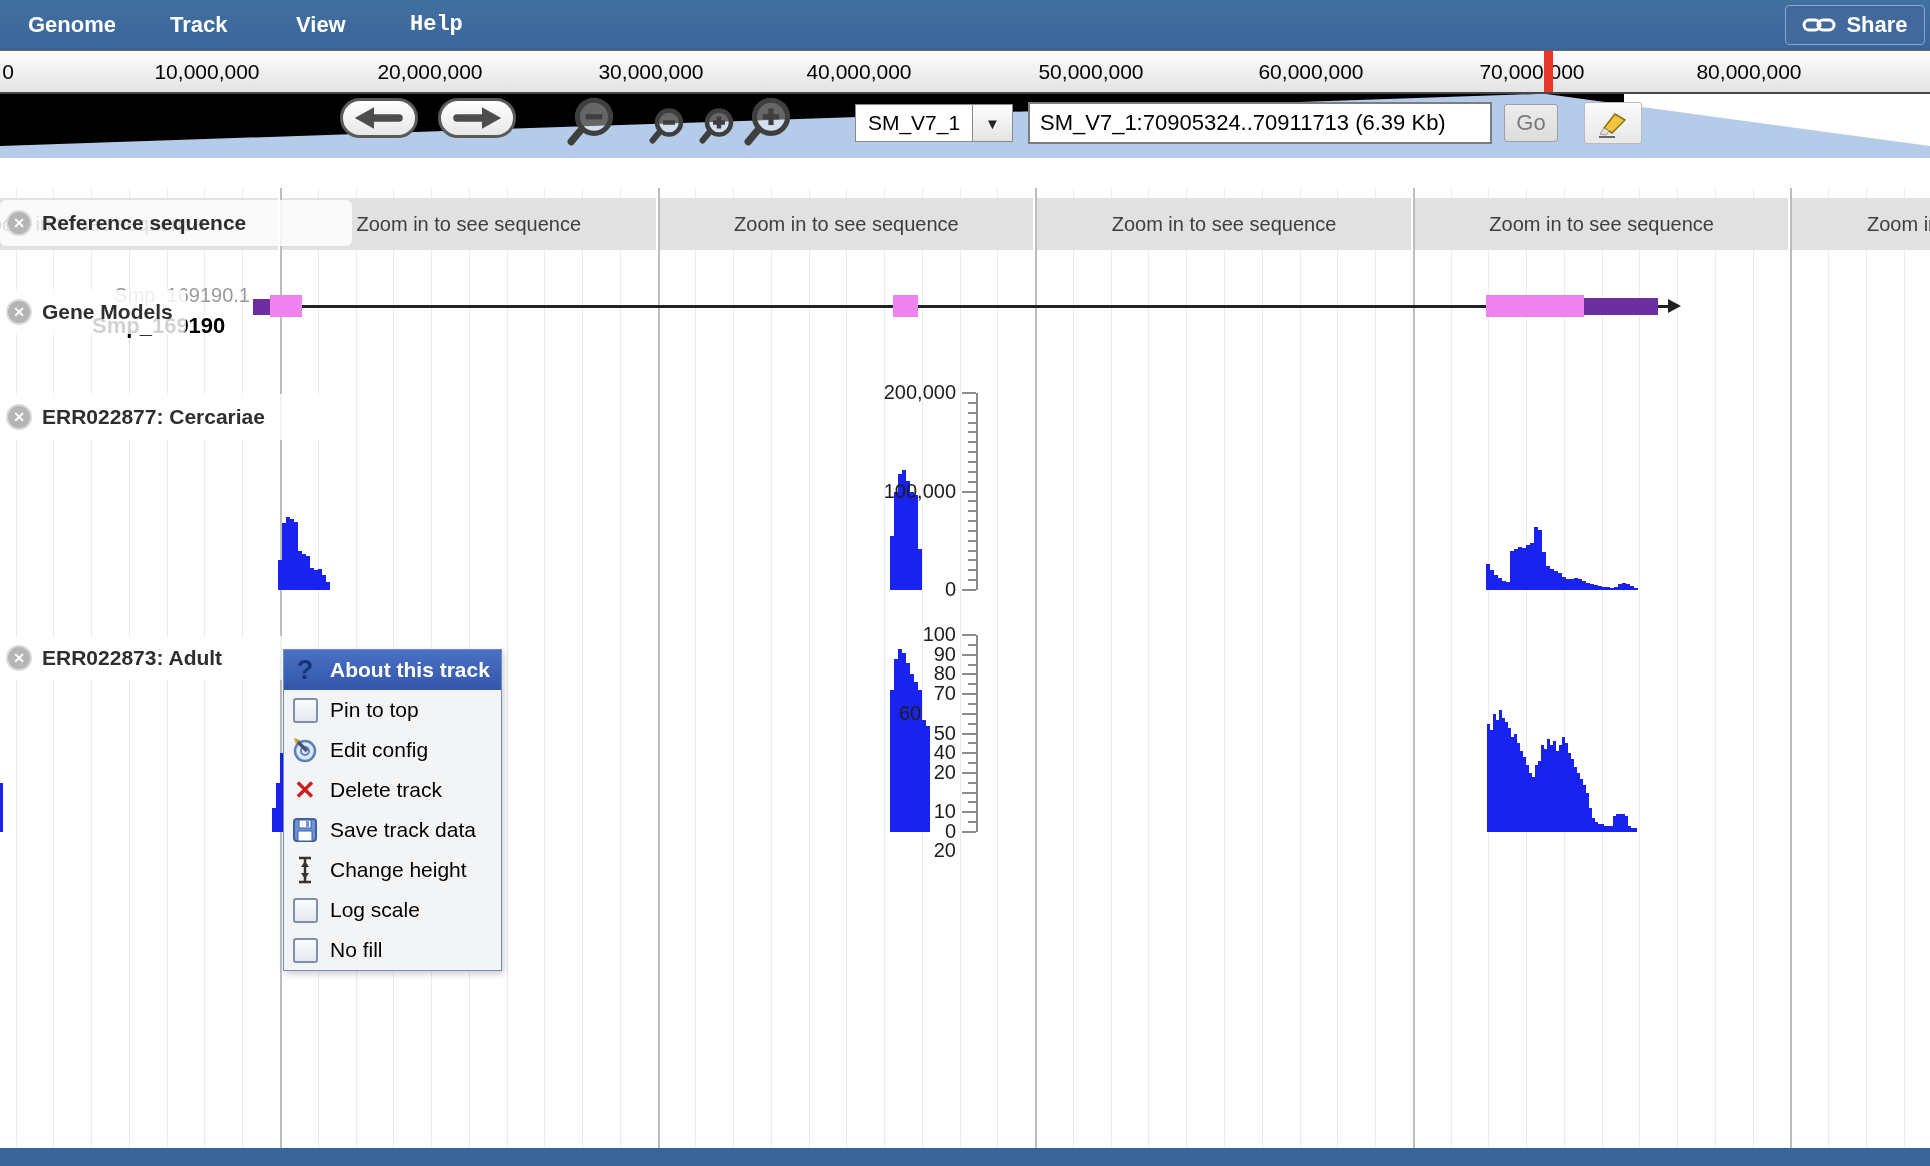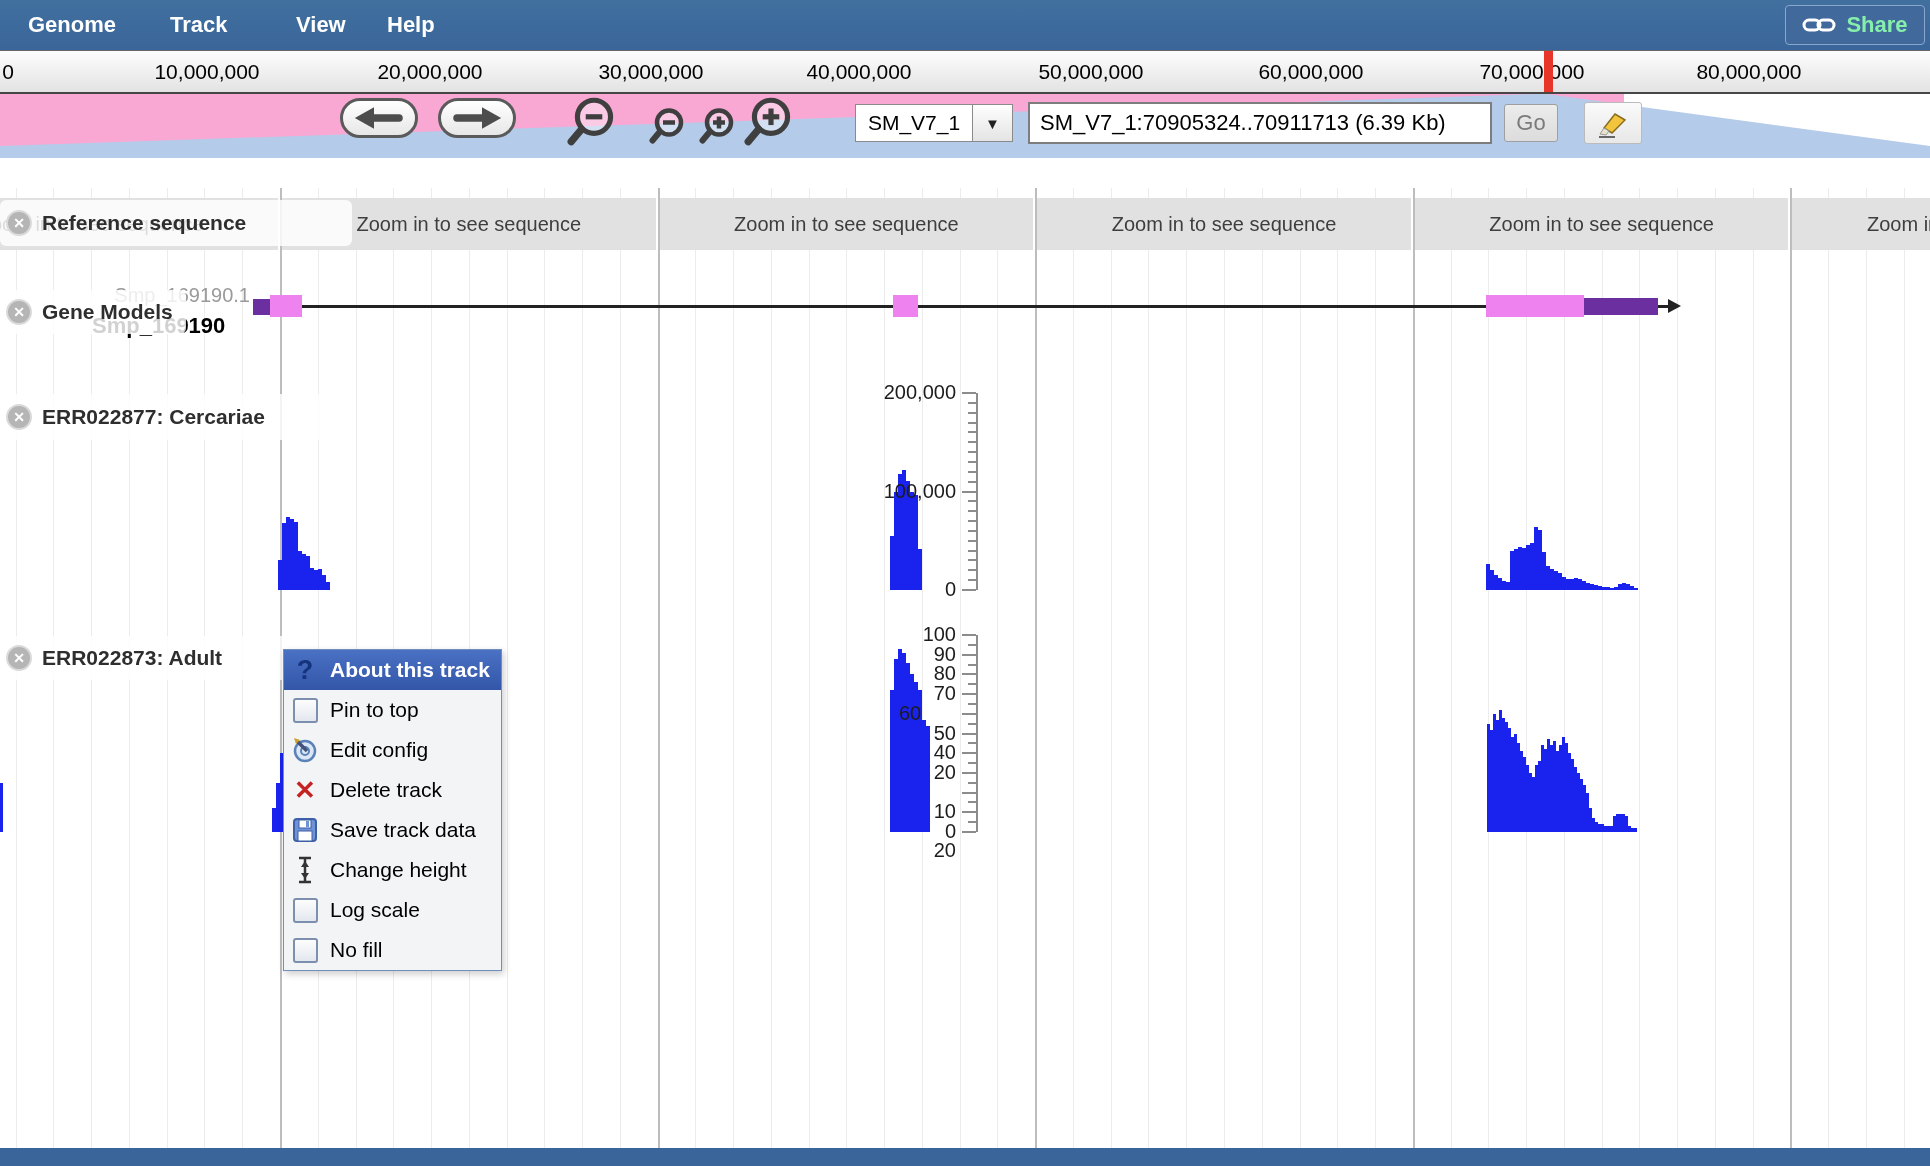--- a/index.html
+++ b/index.html
@@ -6,32 +6,32 @@
   *{box-sizing:border-box;font-family:"Liberation Sans",sans-serif;}
   #stage{position:relative;width:1930px;height:1166px;overflow:hidden;background:#fff;}
 
   
   #menubar{position:absolute;left:0;top:0;width:1930px;height:50px;
     background:linear-gradient(#41709f,#33608f);}
   .menu-item{position:absolute;top:0;height:50px;line-height:50px;color:#fff;
     font-size:22px;font-weight:bold;cursor:default;}
   #share-btn{position:absolute;right:5px;top:5px;width:140px;height:40px;
     background:#41699b;border:1px solid #86a8cf;border-radius:4px;
-    color:#86efac;font-size:22px;font-weight:bold;display:flex;align-items:center;
+    color:#ffffff;font-size:22px;font-weight:bold;display:flex;align-items:center;
     justify-content:center;gap:10px;}
 
   
   #overview{position:absolute;left:0;top:50px;width:1930px;height:44px;
     background:linear-gradient(#fdfdfd,#e3e3e3);
     border-top:1px solid #666;border-bottom:2px solid #464646;}
   .ov-tick{position:absolute;top:9px;transform:translateX(-50%);font-size:21px;color:#000;white-space:nowrap;}
   #overview-marker{position:absolute;top:0;width:9px;height:100%;}
 
   
-  #navarea{position:absolute;left:0;top:94px;width:1624px;height:64px;background:#f9a8d4;}
+  #navarea{position:absolute;left:0;top:94px;width:1624px;height:64px;background:#000000;}
   #wedge{position:absolute;left:0;top:0;width:1930px;height:64px;}
   .pill{position:absolute;top:4px;width:78px;height:40px;border:3px solid #5a5a5a;border-radius:21px;
     background:linear-gradient(#fff,#e7e7e7);padding:0;display:flex;align-items:center;justify-content:center;}
   .magbtn{position:absolute;background:transparent;border:none;padding:0;}
   #refseq-select{position:absolute;left:855px;top:10px;height:38px;display:flex;}
   #refseq-value{width:118px;height:38px;background:#fff;border:1px solid #8a8a8a;
     font-size:21px;display:flex;align-items:center;justify-content:center;color:#000;}
   #refseq-arrow{width:40px;height:38px;background:linear-gradient(#fefefe,#e4e4e4);
     border:1px solid #8a8a8a;border-left:none;display:flex;align-items:center;justify-content:center;
     font-size:15px;color:#222;}
@@ -103,21 +103,21 @@
 </head>
 <body>
 
 <div id="stage">
 
   <header id="menubar" style="background: linear-gradient(rgb(65, 112, 159), rgb(58, 101, 154));">
     <nav id="menu-items">
         <span class="menu-item" style="left: 28px;">Genome</span>
         <span class="menu-item" style="left: 170px;">Track</span>
         <span class="menu-item" style="left: 296px;">View</span>
-        <span class="menu-item" style="left: 387px;">Help</span>
+        <span class="menu-item" style="left: 410px; font-family: Liberation Mono, monospace;">Help</span>
       </nav>
     <button id="share-btn">
       <svg width="34" height="18" viewBox="0 0 34 18">
         <rect x="2" y="4" width="16" height="10" rx="5" fill="none" stroke="#fff" stroke-width="3"></rect>
         <rect x="16" y="4" width="16" height="10" rx="5" fill="none" stroke="#fff" stroke-width="3"></rect>
       </svg>
       <span>Share</span>
     </button>
   </header>
 

